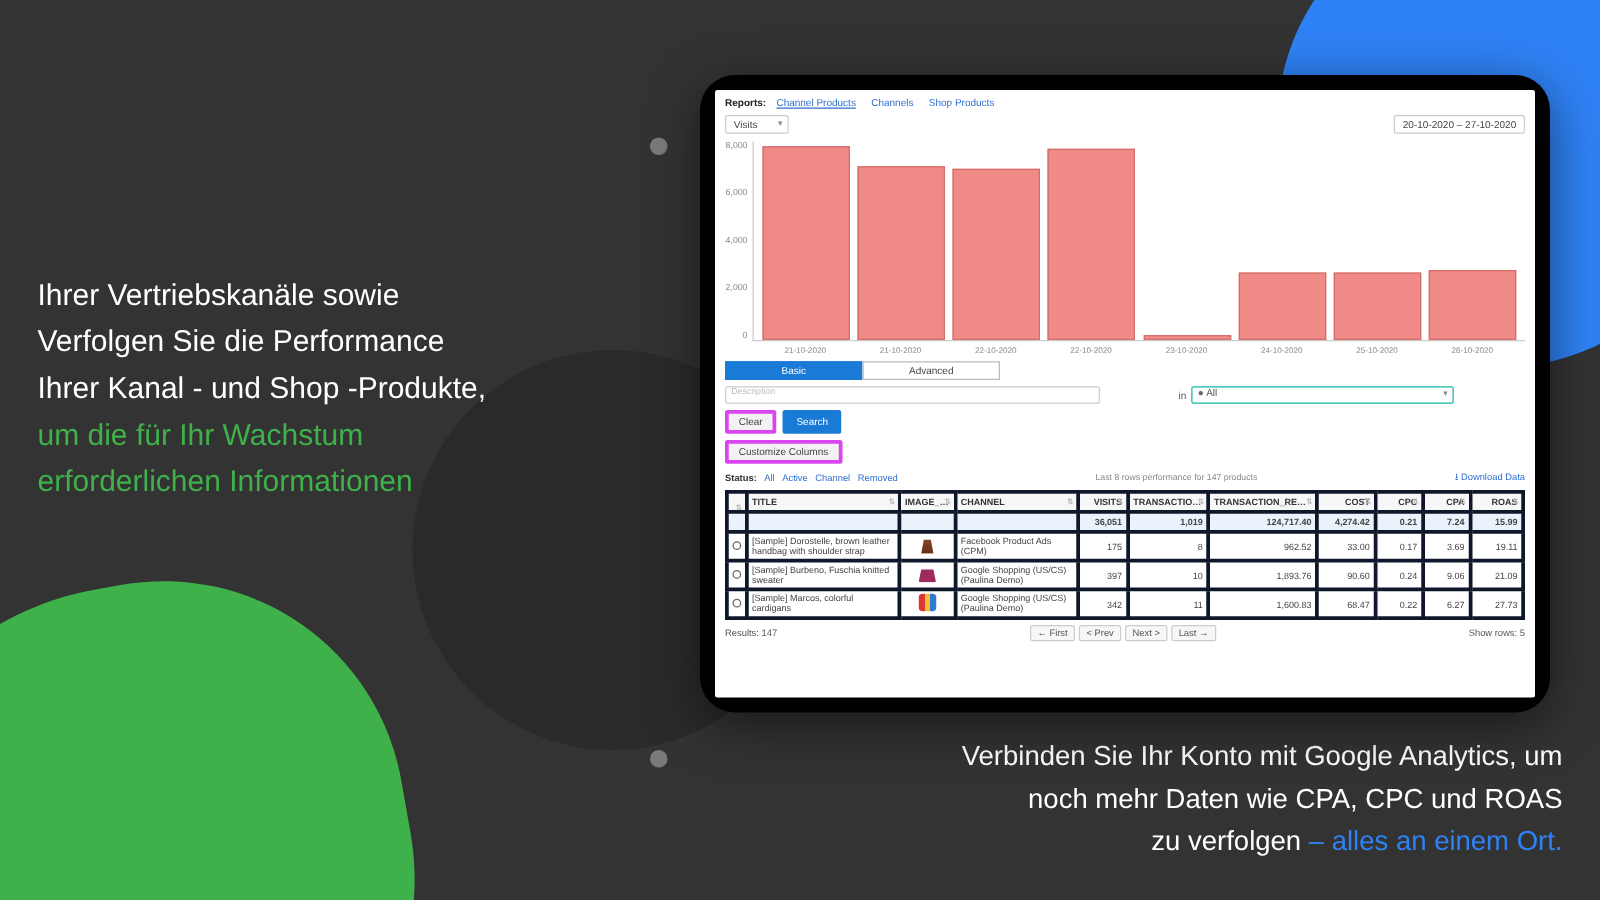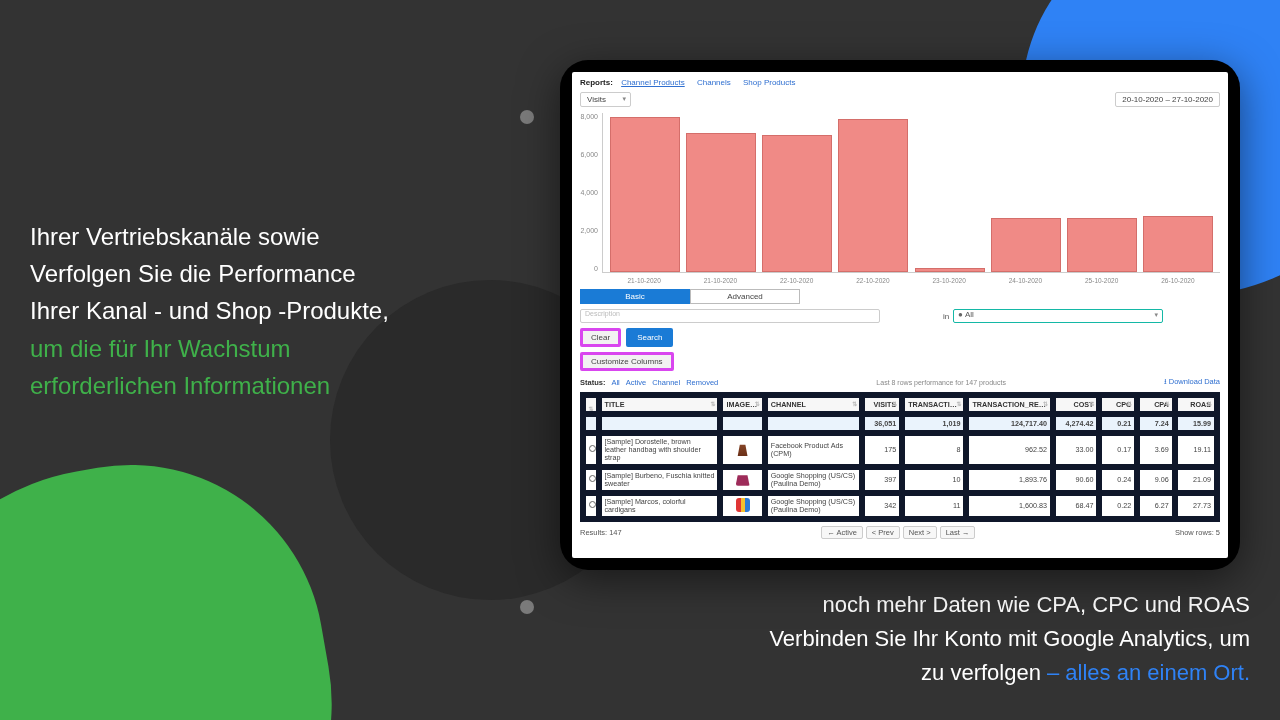--- a/index.html
+++ b/index.html
@@ -57,21 +57,21 @@
   .btn.primary { background:#1a7bd6; color:#fff; border-color:#1a7bd6; }
 
   .status-row { display:flex; align-items:center; justify-content:space-between; padding:0 8px 3px; font-size:7.5px; }
   .status-row .left { display:flex; gap:6px; align-items:center; }
   .status-row .left b { color:#333; }
   .status-row a { color:#2f6fd0; text-decoration:none; }
   .dlink { color:#2f6fd0; }
   .center-note { color:#888; font-size:7px; }
 
   table { width:calc(100% - 16px); margin:0 8px; border-collapse:collapse; font-size:7.2px; table-layout:fixed; }
-  th, td { border:6px solid #0f172a; padding:2px 3px; text-align:left; overflow:hidden; white-space:nowrap; text-overflow:ellipsis; }
+  th, td { border:3px solid #0f172a; padding:2px 3px; text-align:left; overflow:hidden; white-space:nowrap; text-overflow:ellipsis; }
   th { background:#f7f7f7; color:#333; font-weight:600; position:relative; }
   th::after { content:"⇅"; position:absolute; right:2px; color:#bbb; font-size:6px; }
   tr.summary td { background:#eaf3fc; font-weight:600; }
   td.num, th.num { text-align:right; }
   .gear { display:inline-block; width:7px; height:7px; border:1px solid #666; border-radius:50%; margin-right:2px; position:relative; }
   .gear::after { content:"▾"; font-size:5px; position:absolute; right:-7px; top:-1px; color:#666; }
   .prod-img { display:inline-block; width:14px; height:14px; border-radius:2px; }
   .bag { background:linear-gradient(#8b4a2a,#6a2f17); clip-path:polygon(30% 20%,70% 20%,85% 100%,15% 100%); }
   .sweater { background:#9e2c5a; clip-path:polygon(15% 25%,85% 25%,100% 100%,0 100%); }
   .cardigan { background:linear-gradient(90deg,#e03535 33%,#f5c02e 33% 66%,#2e7bd6 66%); border-radius:3px; }
@@ -91,22 +91,22 @@
 
 <div class="left-copy">
   <div>Ihrer Vertriebskanäle sowie</div>
   <div>Verfolgen Sie die Performance</div>
   <div>Ihrer Kanal - und Shop -Produkte,</div>
   <div class="green">um die für Ihr Wachstum</div>
   <div class="green">erforderlichen Informationen</div>
 </div>
 
 <div class="bottom-copy">
+  <div>Verbinden Sie Ihr Konto mit Google Analytics, um</div>
   <div>noch mehr Daten wie CPA, CPC und ROAS</div>
-  <div>Verbinden Sie Ihr Konto mit Google Analytics, um</div>
   <div><span>zu verfolgen </span><span class="blue">– alles an einem Ort.</span></div>
 </div>
 
 <div class="tablet">
   <div class="screen">
 
     <div class="reports-bar">
       <b>Reports:</b>
       <a href="#" class="active">Channel Products</a>
       <a href="#">Channels</a>
@@ -264,21 +264,21 @@
             <td class="num">0.22</td>
             <td class="num">6.27</td>
             <td class="num">27.73</td>
           </tr>
         </tbody>
     </table>
 
     <div class="footer">
       <div>Results: 147</div>
       <div class="pager">
-        <div class="pg">← Active</div>
+        <div class="pg">← First</div>
         <div class="pg">&lt; Prev</div>
         <div class="pg">Next &gt;</div>
         <div class="pg">Last →</div>
       </div>
       <div>Show rows:   5</div>
     </div>
 
   </div>
 </div>
 

